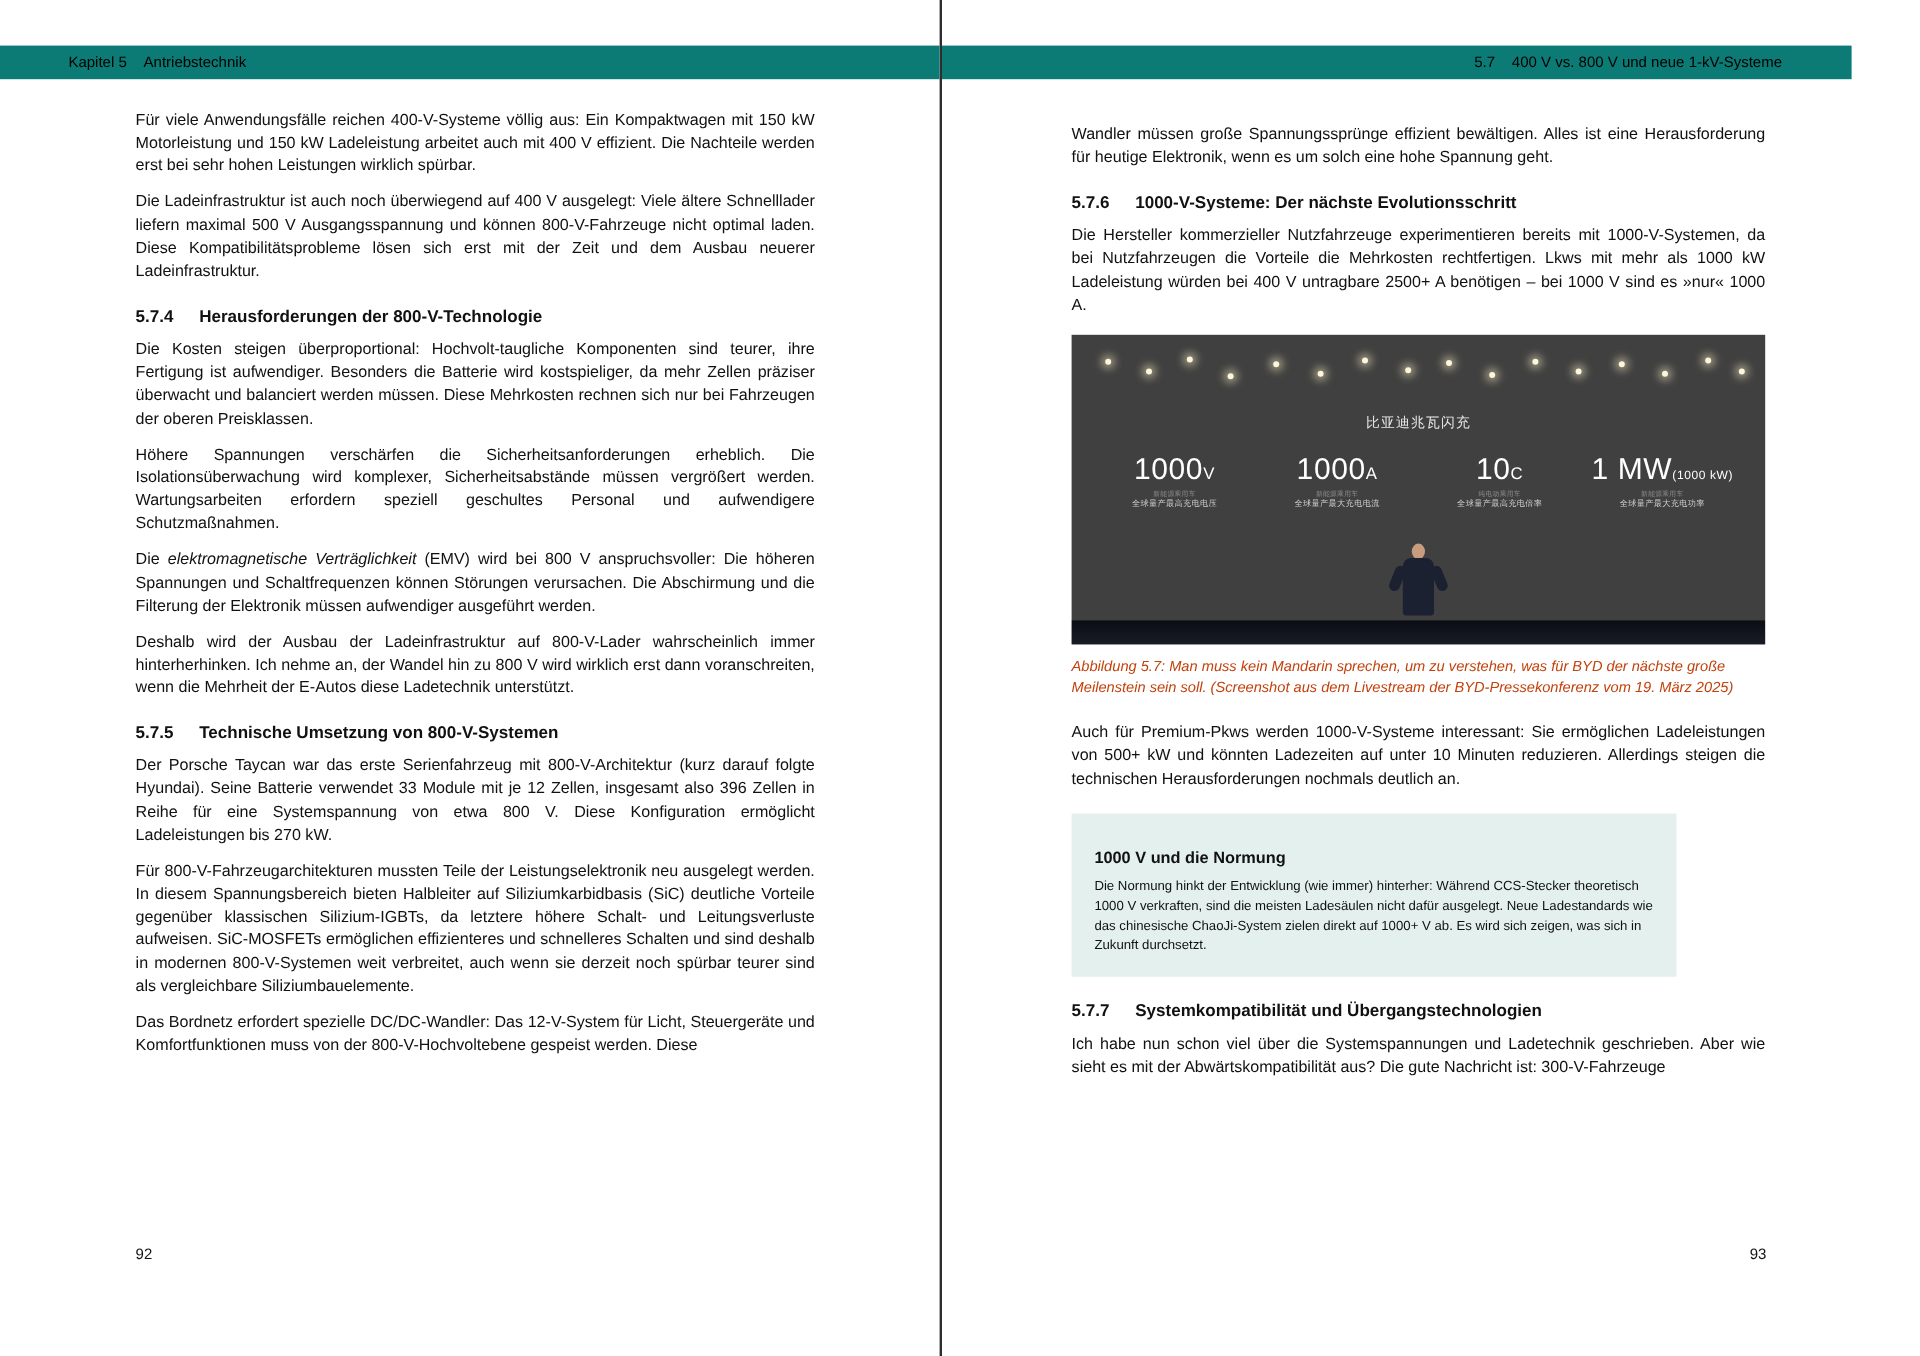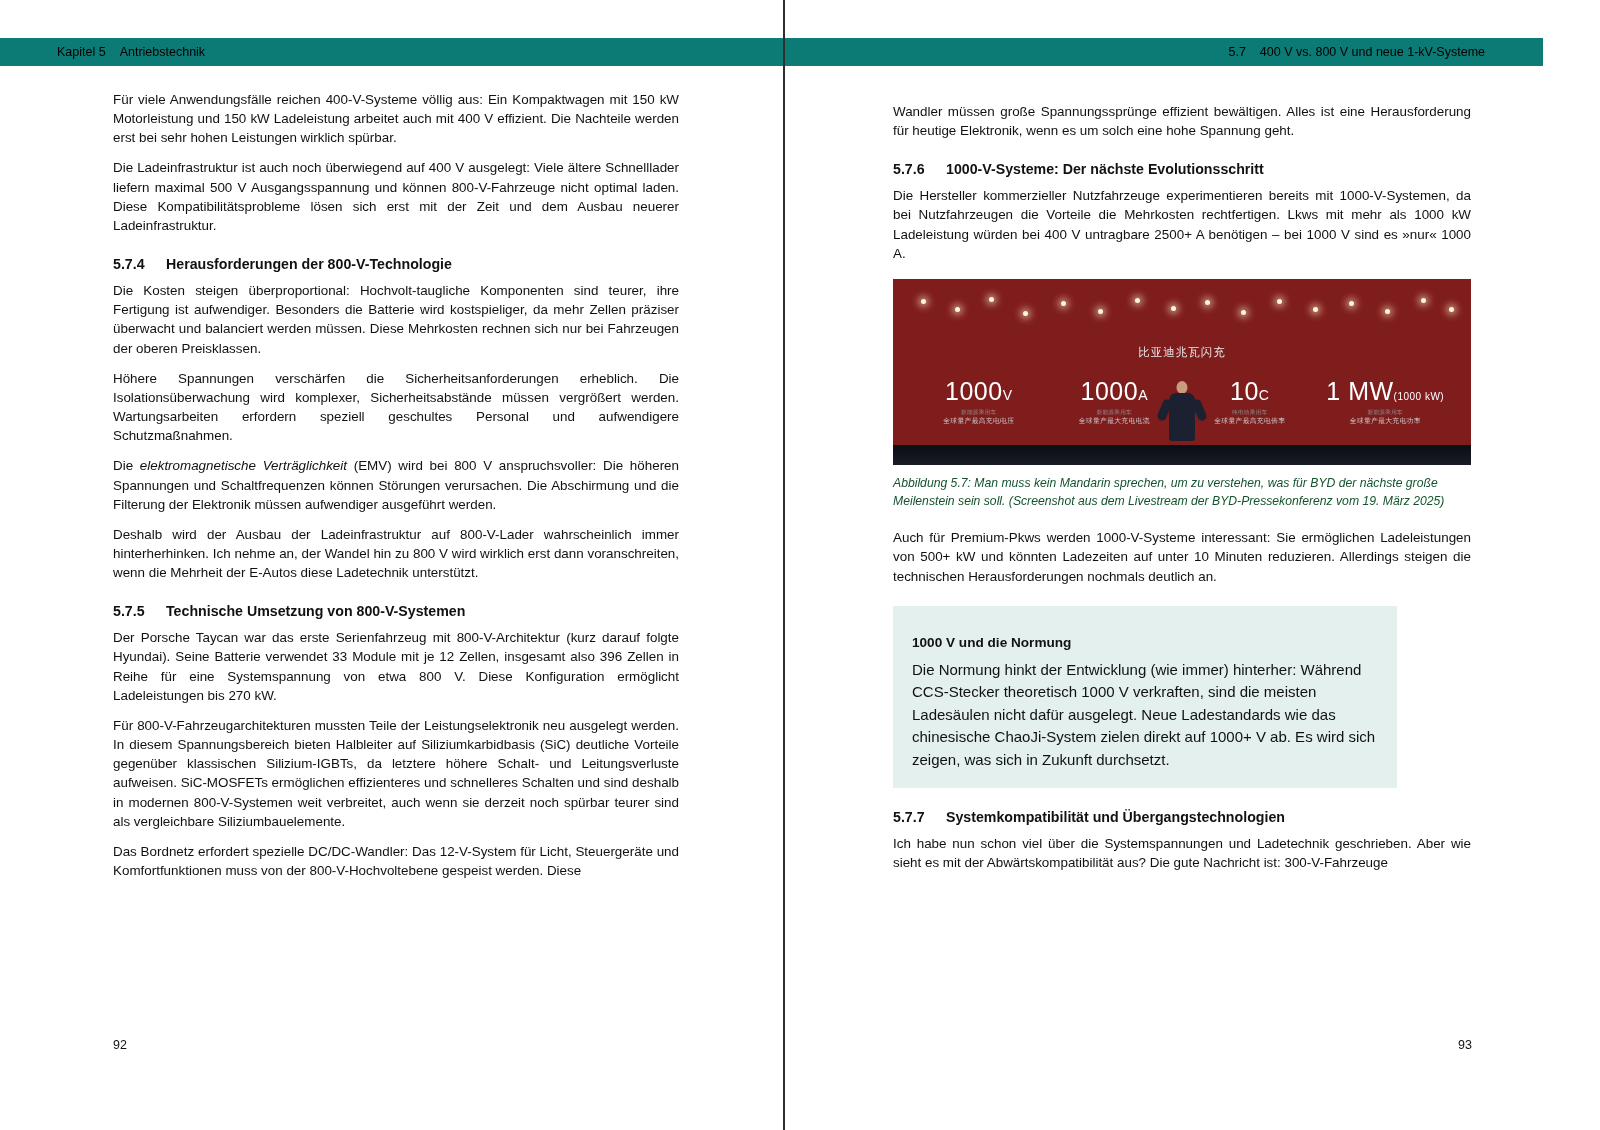--- a/index.html
+++ b/index.html
@@ -73,22 +73,22 @@
   h3 .num { min-width: 36px; }
   em { font-style: italic; }
 
   
   .figure {
     margin: 16px 0 0 0;
     width: 578px;
   }
   .figure-img {
     position: relative;
-    width: 578px; height: 186px;
-    background: #7f1d1d;
+    width: 578px; height: 258px;
+    background: #404040;
     overflow: hidden;
   }
   .stage-lights {
     position: absolute; top: 16px; left: 0; right: 0; height: 34px;
   }
   .stage-lights span {
     position: absolute;
     width: 5px; height: 5px; border-radius: 50%;
     background: #fdf6dd;
     box-shadow: 0 0 7px 3px rgba(255,245,200,0.55);
@@ -155,40 +155,40 @@
   .speaker .arm-r { right: 0; transform: rotate(-22deg); }
   .stage-floor {
     position: absolute; left: 0; right: 0; bottom: 0; height: 20px;
     background: linear-gradient(to bottom, #0b0d14, #181c26);
   }
   .figcaption {
     margin-top: 10px;
     font-size: 12.2px;
     font-style: italic;
     line-height: 1.45;
-    color: #14532d;
+    color: #c2410c;
   }
   .figcaption .label { font-style: italic; }
 
   
   .infobox {
     margin: 20px 0 0 0;
     background: #e3f0ee;
     padding: 29px 19px 17px 19px;
     width: 504px;
   }
   .infobox h4 {
     margin: 0 0 9px 0;
     font-size: 13.6px;
     font-weight: bold;
     color: #111111;
   }
   .infobox p {
     margin: 0;
-    font-size: 15px;
+    font-size: 11px;
     line-height: 1.5;
     text-align: left;
   }
 
   
   .folio {
     position: absolute;
     bottom: 78px;
     font-size: 12.5px;
     color: #111111;

